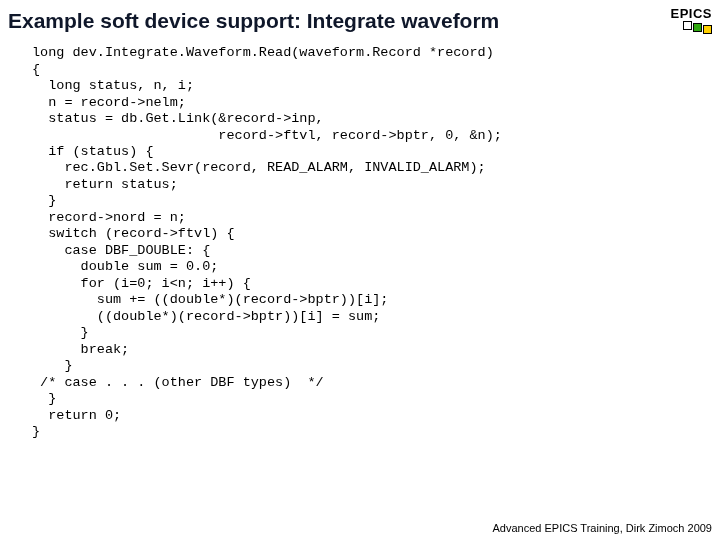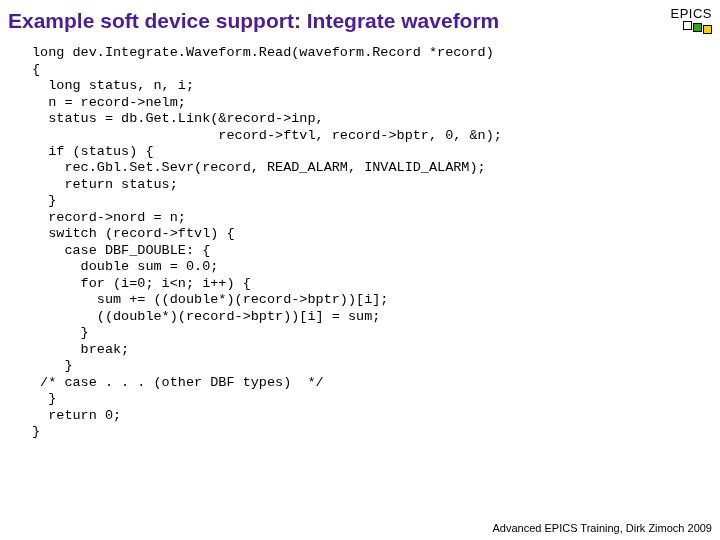--- a/index.html
+++ b/index.html
@@ -19,30 +19,30 @@
   }
   .logo {
     flex: 0 0 auto;
     margin-right: 10px;
   }
   .logo svg { display: block; }
   .title {
     flex: 1 1 auto;
     font-size: 21px;
     font-weight: bold;
-    color: #4c1d95;
+    color: #0f172a;
     line-height: 1.2;
     padding-top: 2px;
   }
   .epics-badge {
     flex: 0 0 auto;
     text-align: right;
   }
   .epics-label {
-    font-weight: normal;
+    font-weight: bold;
     font-size: 13px;
     letter-spacing: 0.5px;
     color: #000;
   }
   .epics-squares {
     margin-top: 2px;
     display: flex;
     justify-content: flex-end;
     gap: 1px;
   }

